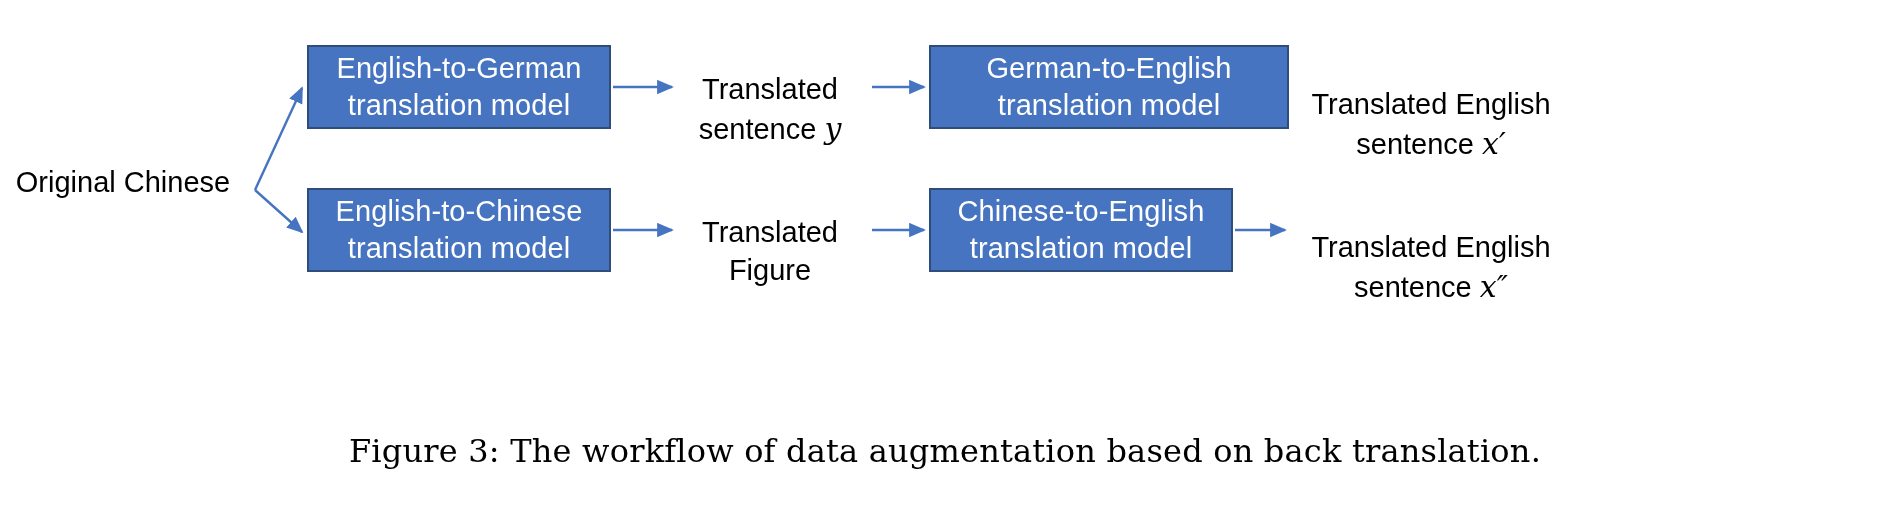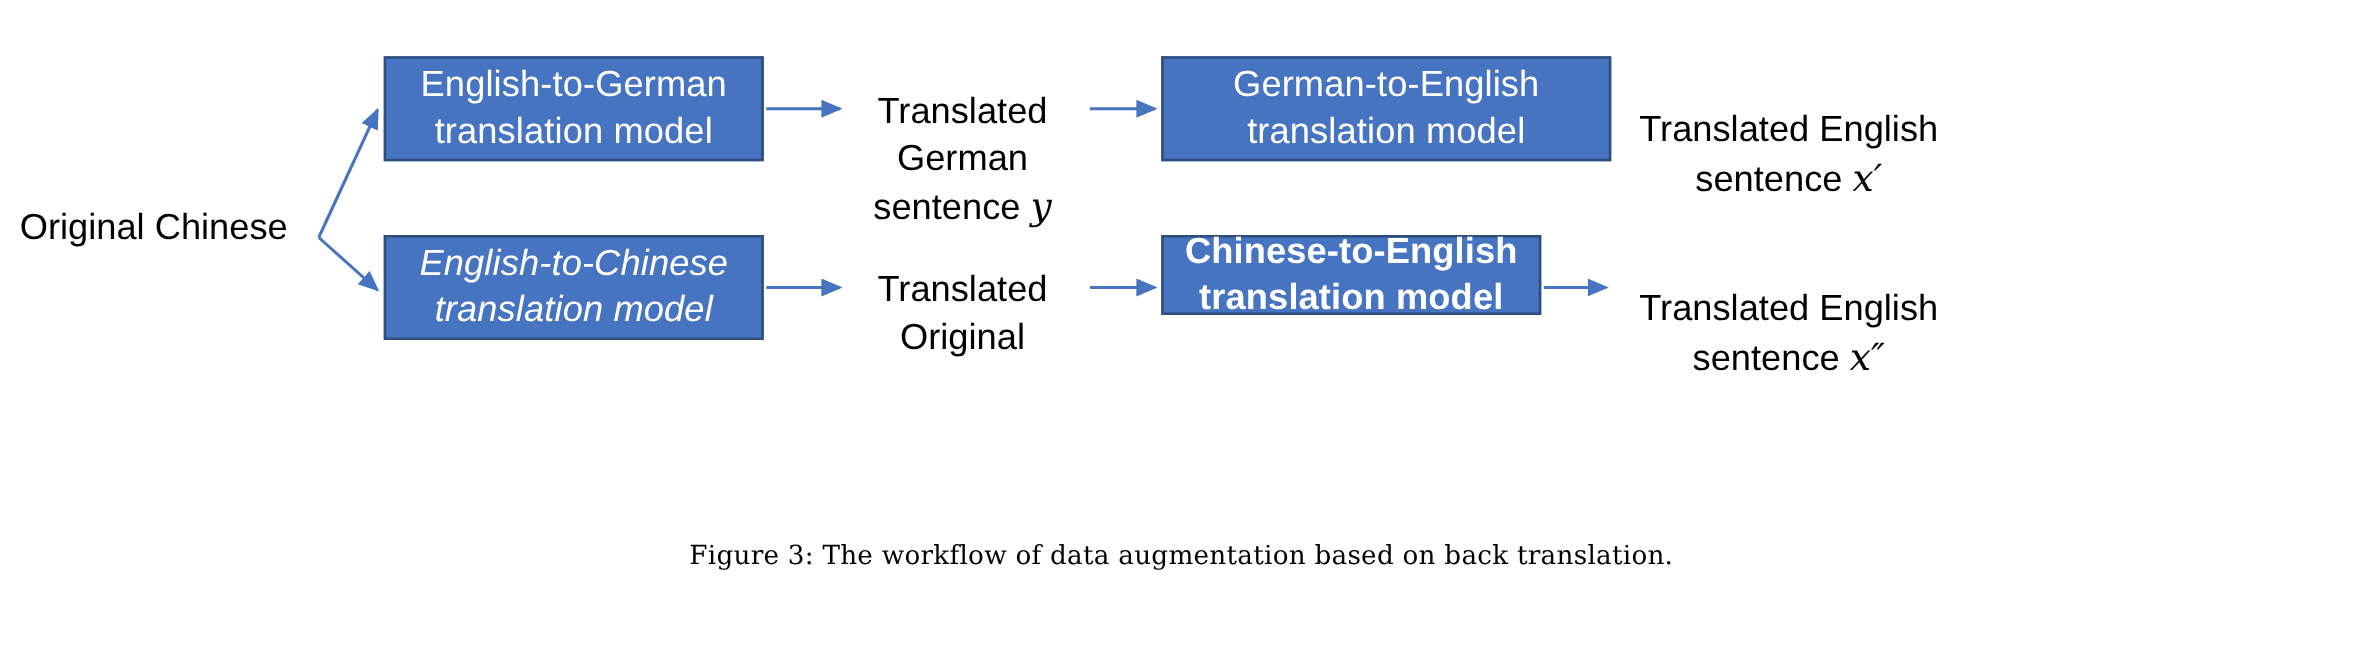--- a/index.html
+++ b/index.html
@@ -46,22 +46,22 @@
     font-size: 29px;
     line-height: 1.28;
     letter-spacing: 0.1px;
     text-align: center;
     white-space: nowrap;
   }
   .proc-box .line { display: block; }
 
   #box-en-de { left: 307px; top: 45px;  width: 304px; height: 84px; }
   #box-de-en { left: 929px; top: 45px;  width: 360px; height: 84px; }
-  #box-en-zh { left: 307px; top: 188px; width: 304px; height: 84px; font-style: italic; }
-  #box-zh-en { left: 929px; top: 188px; width: 304px; height: 64px; font-weight: bold; }
+  #box-en-zh { left: 307px; top: 188px; width: 304px; height: 84px; }
+  #box-zh-en { left: 929px; top: 188px; width: 304px; height: 84px; }
 
   
   .plain-label {
     position: absolute;
     font-size: 29px;
     line-height: 1.30;
     text-align: center;
     color: #000000;
     white-space: nowrap;
     margin-top: 40px;
@@ -80,21 +80,21 @@
   #label-english-2 { left: 1286px; top: 189px; width: 290px; }
 
   
   #caption {
     position: absolute;
     left: 0;
     top: 432px;
     width: 1890px;
     text-align: center;
     font-family: "DejaVu Serif", "Liberation Serif", serif;
-    font-size: 21px;
+    font-size: 32px;
     color: #000000;
     letter-spacing: 0.2px;
   }
 </style>
 </head>
 <body>
 
 <div id="figure-root">
 
   <svg id="connectors" viewBox="0 0 1890 430" width="1890" height="430" aria-hidden="true">
@@ -137,27 +137,26 @@
     <span class="line">translation model</span>
   </div>
 
   <div class="proc-box" id="box-zh-en">
     <span class="line">Chinese-to-English</span>
     <span class="line">translation model</span>
   </div>
 
   <div class="plain-label" id="label-german">
     <span class="line">Translated</span>
-    <span class="line">German</span>
     <span class="line"><span>sentence </span><span class="mathvar">y</span></span>
   </div>
 
   <div class="plain-label" id="label-chinese">
     <span class="line">Translated</span>
-    <span class="line">Original</span>
+    <span class="line">Figure</span>
   </div>
 
   <div class="plain-label" id="label-english-1">
     <span class="line">Translated English</span>
     <span class="line"><span>sentence </span><span class="mathvar">x′</span></span>
   </div>
 
   <div class="plain-label" id="label-english-2">
     <span class="line">Translated English</span>
     <span class="line"><span>sentence </span><span class="mathvar">x″</span></span>

